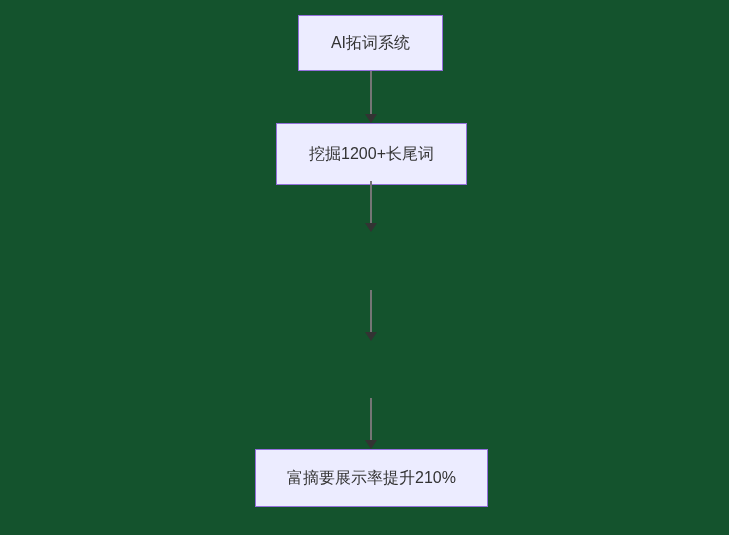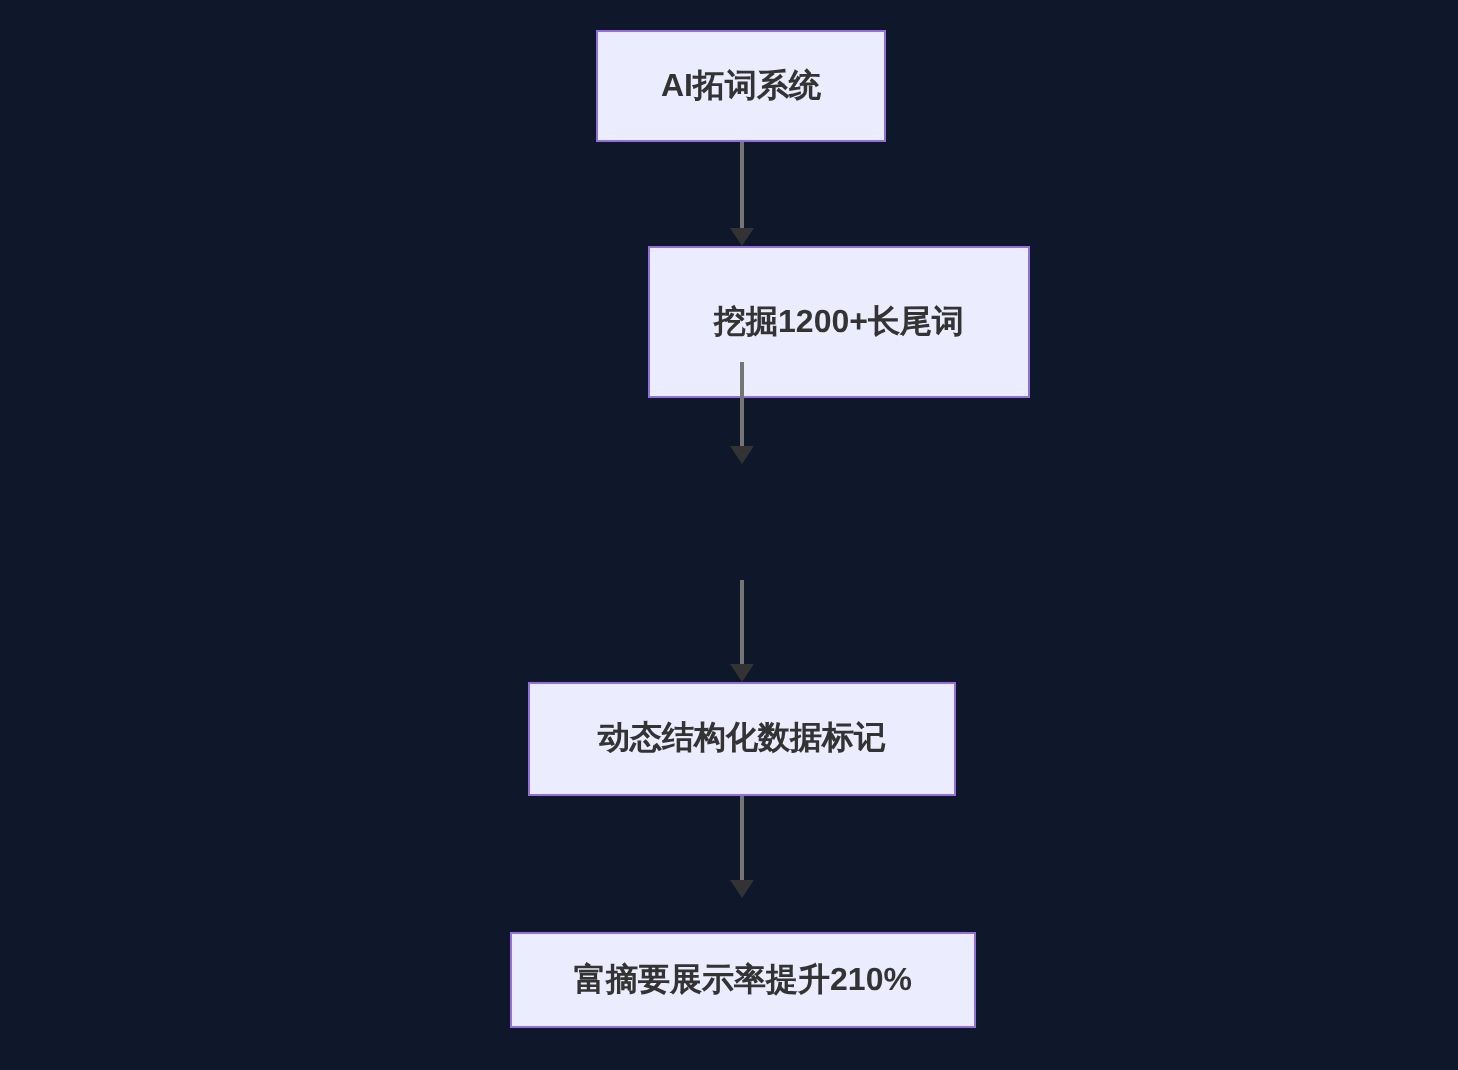--- a/index.html
+++ b/index.html
@@ -4,42 +4,41 @@
 <style>
   html, body {
     margin: 0;
     padding: 0;
     font-family: "Liberation Sans", "DejaVu Sans", sans-serif;
   }
   .canvas {
     position: relative;
     width: 729px;
     height: 535px;
-    background: #0f172a;
+    background: #14532d;
     overflow: hidden;
-    font-weight: bold;
   }
   .node {
     position: absolute;
     box-sizing: border-box;
     background: #ececff;
     border: 1px solid #9370db;
     color: #333333;
     font-size: 16px;
     display: flex;
     align-items: center;
     justify-content: center;
     text-align: center;
     white-space: nowrap;
   }
   .node1 { left: 298px; top: 15px;  width: 145px; height: 56px; }
-  .node2 { left: 276px; top: 123px; width: 191px; height: 76px; margin-left: 48px; }
+  .node2 { left: 276px; top: 123px; width: 191px; height: 62px; }
   .node3 { left: 261px; top: 232px; width: 222px; height: 58px; }
   .node4 { left: 264px; top: 341px; width: 214px; height: 57px; }
-  .node5 { left: 255px; top: 466px; width: 233px; height: 48px; }
+  .node5 { left: 255px; top: 449px; width: 233px; height: 58px; }
 
   .arrow {
     position: absolute;
     left: 364px;
     width: 13px;
     display: flex;
     flex-direction: column;
     align-items: center;
   }
   .arrow1 { top: 71px;  height: 52px; }
@@ -78,21 +77,20 @@
     <span class="arrow-line"></span>
     <span class="arrow-head"></span>
   </div>
 
 
   <div class="arrow arrow3">
     <span class="arrow-line"></span>
     <span class="arrow-head"></span>
   </div>
 
-  <div class="node node4">动态结构化数据标记</div>
 
   <div class="arrow arrow4">
     <span class="arrow-line"></span>
     <span class="arrow-head"></span>
   </div>
 
   <div class="node node5">富摘要展示率提升210%</div>
 
 </div>
 

